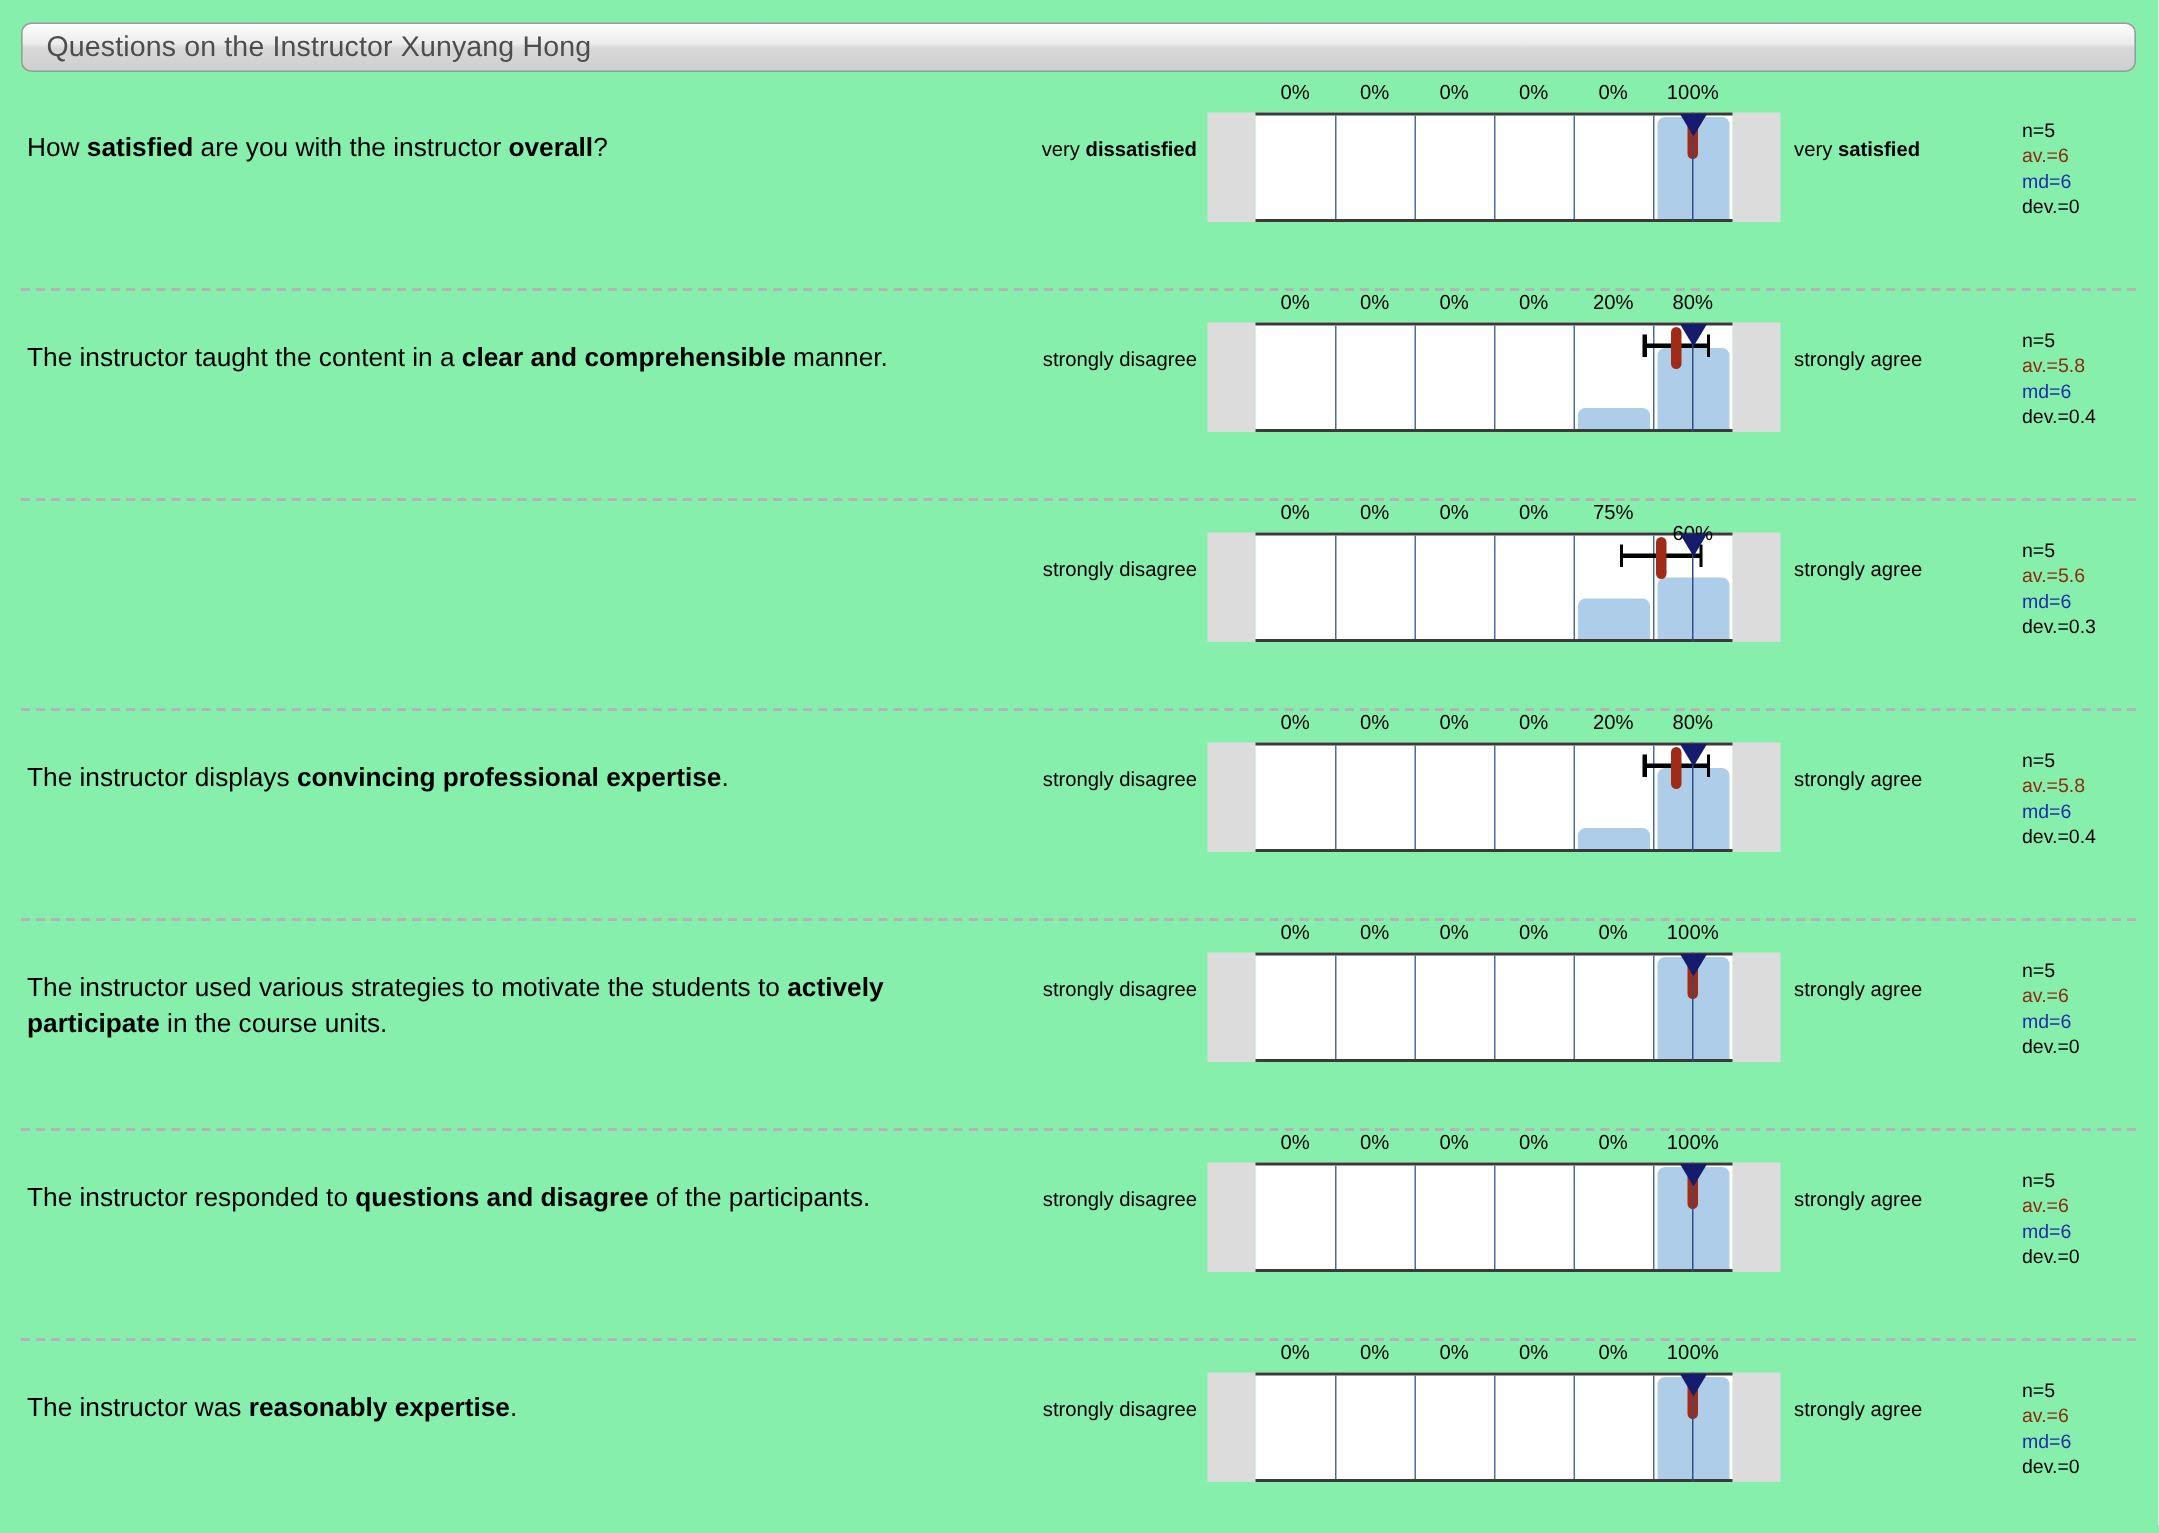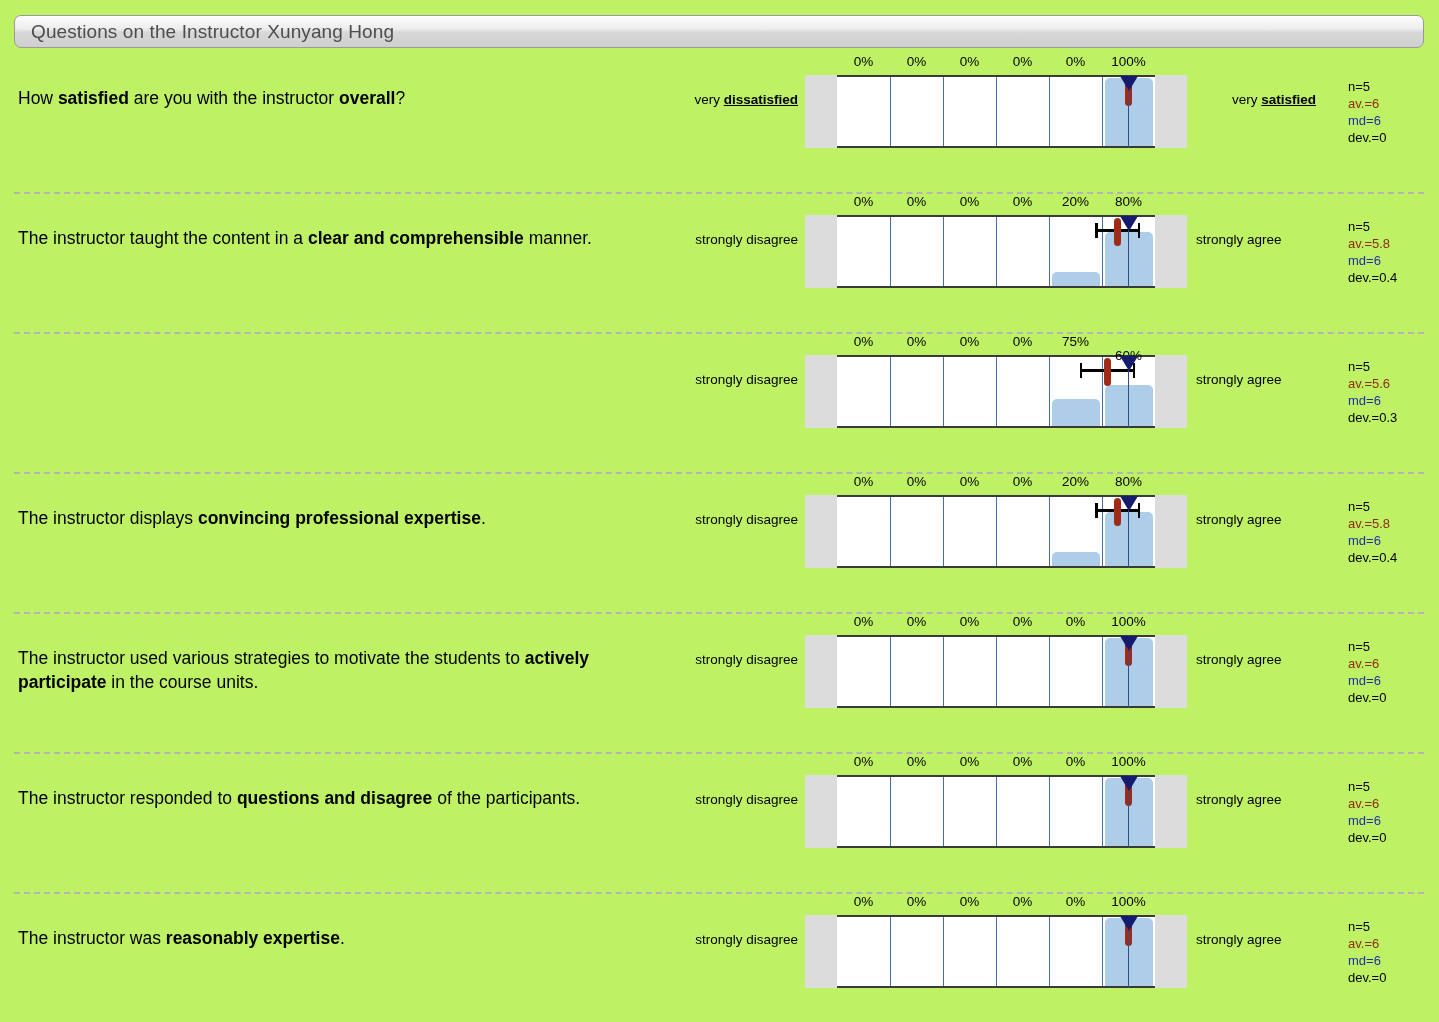--- a/index.html
+++ b/index.html
@@ -7,21 +7,21 @@
   html, body {
     margin: 0; padding: 0;
     background: #ffffff;
     font-family: "Liberation Sans", sans-serif;
   }
   #page {
     position: relative;
     width: 1439px;
     height: 1022px;
     overflow: hidden;
-    background: #bef264;
+    background: #86efac;
   }
 
   
   .section-header {
     position: absolute;
     left: 14px;
     top: 15px;
     width: 1410px;
     height: 33px;
     border: 1px solid #9a9a9a;
@@ -78,21 +78,21 @@
 
   
   .pole {
     position: absolute;
     font-size: 13.5px;
     color: #000000;
     white-space: nowrap;
     top: 40px;
   }
   .pole.left  { right: 1439px; } 
-  .pole b { font-weight: bold; text-decoration: underline; }
+  .pole b { font-weight: bold; }
 
   
   .flank {
     position: absolute;
     top: 23px;
     width: 32px;
     height: 73px;
     background: #dcdcdc;
   }
   .flank.l { left: 805px; }
@@ -201,21 +201,21 @@
 
   <div class="section-header">
     <div class="section-header-title">Questions on the Instructor Xunyang Hong</div>
   </div>
 
   <div id="rows">
       <div class="qrow" style="top: 52px;">
         <div class="qtext">How <b>satisfied</b> are you with the instructor <b>overall</b>?</div>
         <div class="chart">
           <div class="pole left" style="left: 600px; width: 198px; text-align: right;">very <b>dissatisfied</b></div>
-          <div class="pole right" style="left: 1196px; text-align: left; margin-left: 36px;">very <b>satisfied</b></div>
+          <div class="pole right" style="left: 1196px; text-align: left;">very <b>satisfied</b></div>
           <div class="flank l"></div>
           <div class="flank r"></div>
           <div class="plot">
             <div class="gridline" style="left: 53px;"></div>
             <div class="gridline" style="left: 106px;"></div>
             <div class="gridline" style="left: 159px;"></div>
             <div class="gridline" style="left: 212px;"></div>
             <div class="gridline" style="left: 265px;"></div>
             <div class="bar" style="left: 267.5px; width: 48px; height: 68px;"></div>
           </div>

